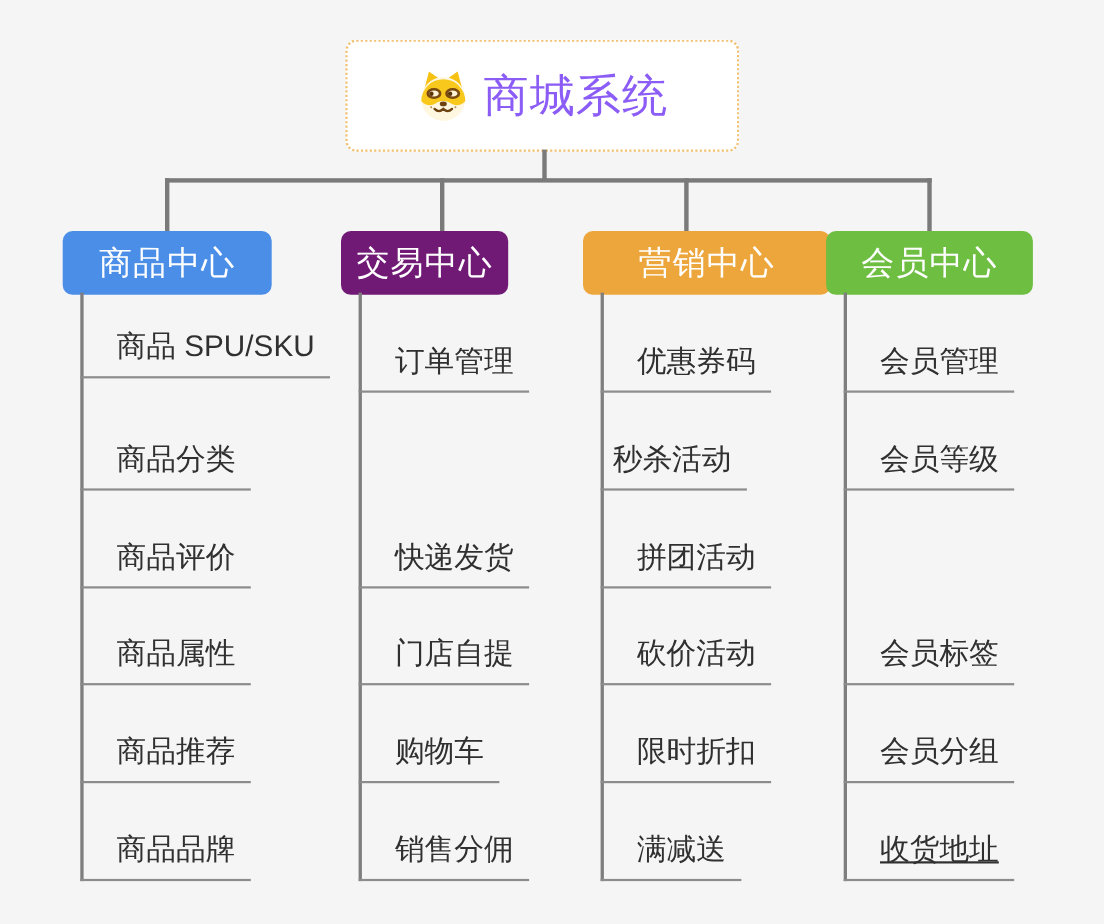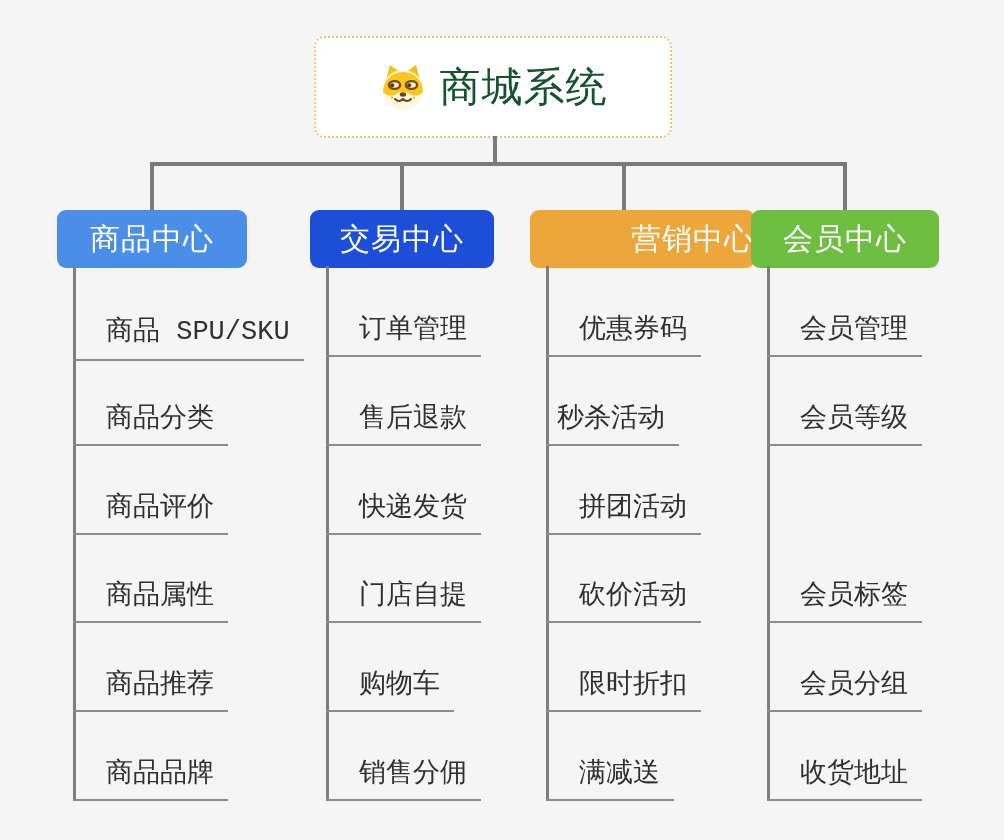--- a/index.html
+++ b/index.html
@@ -84,62 +84,61 @@
       <path d="M4,29 A20,20 0 0 1 44,29 C40,33.5 34,33.5 30,30.5 C27,28.3 21,28.3 18,30.5 C14,33.5 8,33.5 4,29 Z" fill="#F8C81C"></path>
       <ellipse cx="15.5" cy="22" rx="5.6" ry="3.9" fill="#FFF3D6" stroke="#7A4A0F" stroke-width="2.4"></ellipse>
       <ellipse cx="32.5" cy="22" rx="5.6" ry="3.9" fill="#FFF3D6" stroke="#7A4A0F" stroke-width="2.4"></ellipse>
       <circle cx="13.2" cy="22.2" r="2" fill="#5C3608"></circle>
       <circle cx="30.2" cy="22.2" r="2" fill="#5C3608"></circle>
       <ellipse cx="24" cy="31.5" rx="3.2" ry="2.2" fill="#6E4312"></ellipse>
       <path d="M16,36 Q20,40 24,36 Q28,40 32,36" stroke="#6E4312" stroke-width="2" fill="none" stroke-linecap="round"></path>
       <circle cx="13" cy="34.5" r="0.9" fill="#B08E55"></circle>
       <circle cx="35" cy="34.5" r="0.9" fill="#B08E55"></circle>
     </svg>
-    <span class="root-title" style="color: #14532d;">商城系统</span>
+    <span class="root-title" style="color: #8b5cf6;">商城系统</span>
   </div>
 
   <div class="line" style="left:493px;top:136px;width:4px;height:28px;"></div>
   <div class="line" style="left:150px;top:162px;width:697px;height:4px;"></div>
 
 <div class="line" style="left: 150px; top: 162px; width: 4px; height: 48px;"></div>
     <div class="branch-node" style="left: 57px; top: 210px; width: 190px; background: rgb(74, 142, 232);">
       <span class="branch-label">商品中心</span>
     </div>
     <div class="col-vline" style="left: 73px; top: 266px; height: 535px;"></div>
-    <div class="child-node" style="left: 73px; top: 314px; font-family: Liberation Mono, monospace;">商品 SPU/SKU</div>
+    <div class="child-node" style="left: 73px; top: 297px;">商品 SPU/SKU</div>
     <div class="child-node" style="left: 73px; top: 399px;">商品分类</div>
     <div class="child-node" style="left: 73px; top: 488px;">商品评价</div>
     <div class="child-node" style="left: 73px; top: 576px;">商品属性</div>
     <div class="child-node" style="left: 73px; top: 665px;">商品推荐</div>
     <div class="child-node" style="left: 73px; top: 754px;">商品品牌</div>
     <div class="line" style="left: 400px; top: 162px; width: 4px; height: 48px;"></div>
-    <div class="branch-node" style="left: 310px; top: 210px; width: 184px; background: #1d4ed8;">
+    <div class="branch-node" style="left: 310px; top: 210px; width: 152px; background: #701a75;">
       <span class="branch-label">交易中心</span>
     </div>
     <div class="col-vline" style="left: 326px; top: 266px; height: 535px;"></div>
     <div class="child-node" style="left: 326px; top: 310px;">订单管理</div>
-    <div class="child-node" style="left: 326px; top: 399px;">售后退款</div>
     <div class="child-node" style="left: 326px; top: 488px;">快递发货</div>
     <div class="child-node" style="left: 326px; top: 576px;">门店自提</div>
     <div class="child-node" style="left: 326px; top: 665px;">购物车</div>
     <div class="child-node" style="left: 326px; top: 754px;">销售分佣</div>
     <div class="line" style="left: 621.5px; top: 162px; width: 4px; height: 48px;"></div>
-    <div class="branch-node" style="left: 530px; top: 210px; width: 225px; background: rgb(237, 166, 60); justify-content: flex-end;">
+    <div class="branch-node" style="left: 530px; top: 210px; width: 225px; background: rgb(237, 166, 60);">
       <span class="branch-label">营销中心</span>
     </div>
     <div class="col-vline" style="left: 546px; top: 266px; height: 535px;"></div>
     <div class="child-node" style="left: 546px; top: 310px;">优惠券码</div>
     <div class="child-node" style="left: 546px; top: 399px; padding-left: 11px;">秒杀活动</div>
     <div class="child-node" style="left: 546px; top: 488px;">拼团活动</div>
     <div class="child-node" style="left: 546px; top: 665px;">限时折扣</div>
     <div class="child-node" style="left: 546px; top: 576px;">砍价活动</div>
     <div class="child-node" style="left: 546px; top: 754px;">满减送</div>
     <div class="line" style="left: 843px; top: 162px; width: 4px; height: 48px;"></div>
     <div class="branch-node" style="left: 751px; top: 210px; width: 188px; background: rgb(110, 190, 65);">
       <span class="branch-label">会员中心</span>
     </div>
     <div class="col-vline" style="left: 767px; top: 266px; height: 535px;"></div>
     <div class="child-node" style="left: 767px; top: 310px;">会员管理</div>
     <div class="child-node" style="left: 767px; top: 399px;">会员等级</div>
     <div class="child-node" style="left: 767px; top: 576px; text-align: right;">会员标签</div>
     <div class="child-node" style="left: 767px; top: 665px;">会员分组</div>
-    <div class="child-node" style="left: 767px; top: 754px;">收货地址</div>
+    <div class="child-node" style="left: 767px; top: 754px; text-decoration: underline;">收货地址</div>
   </div>
 
 </body></html>

